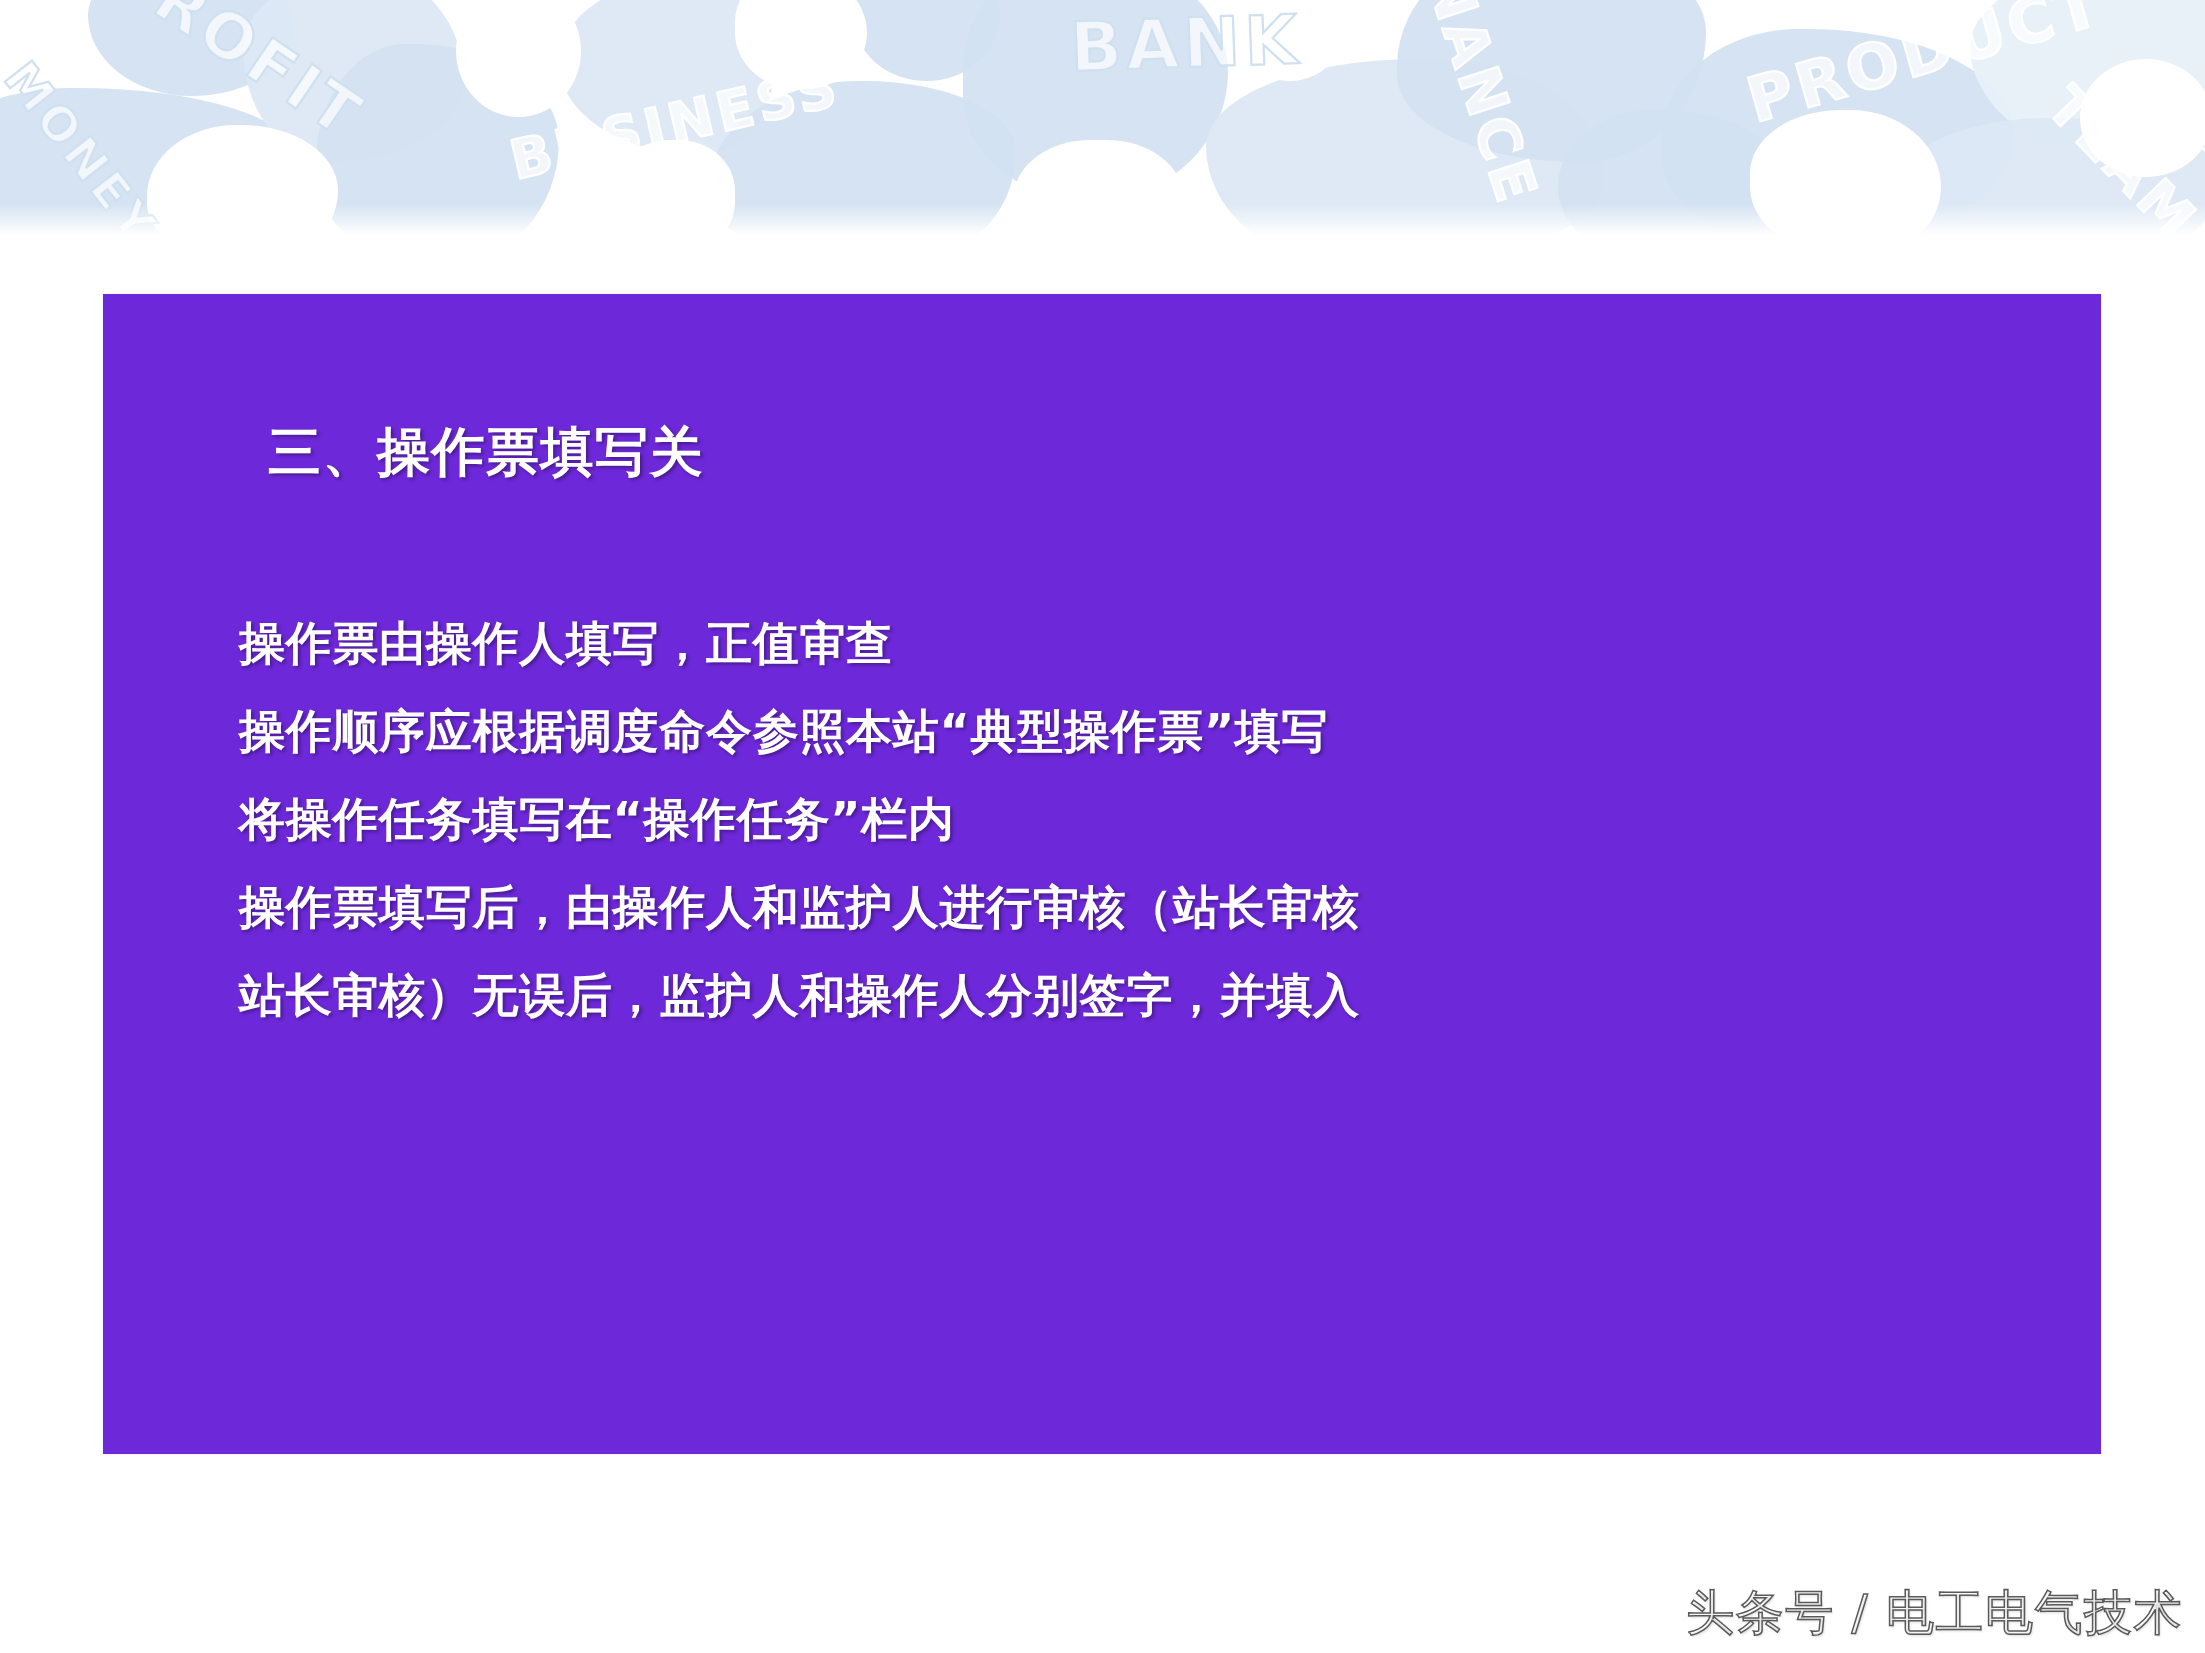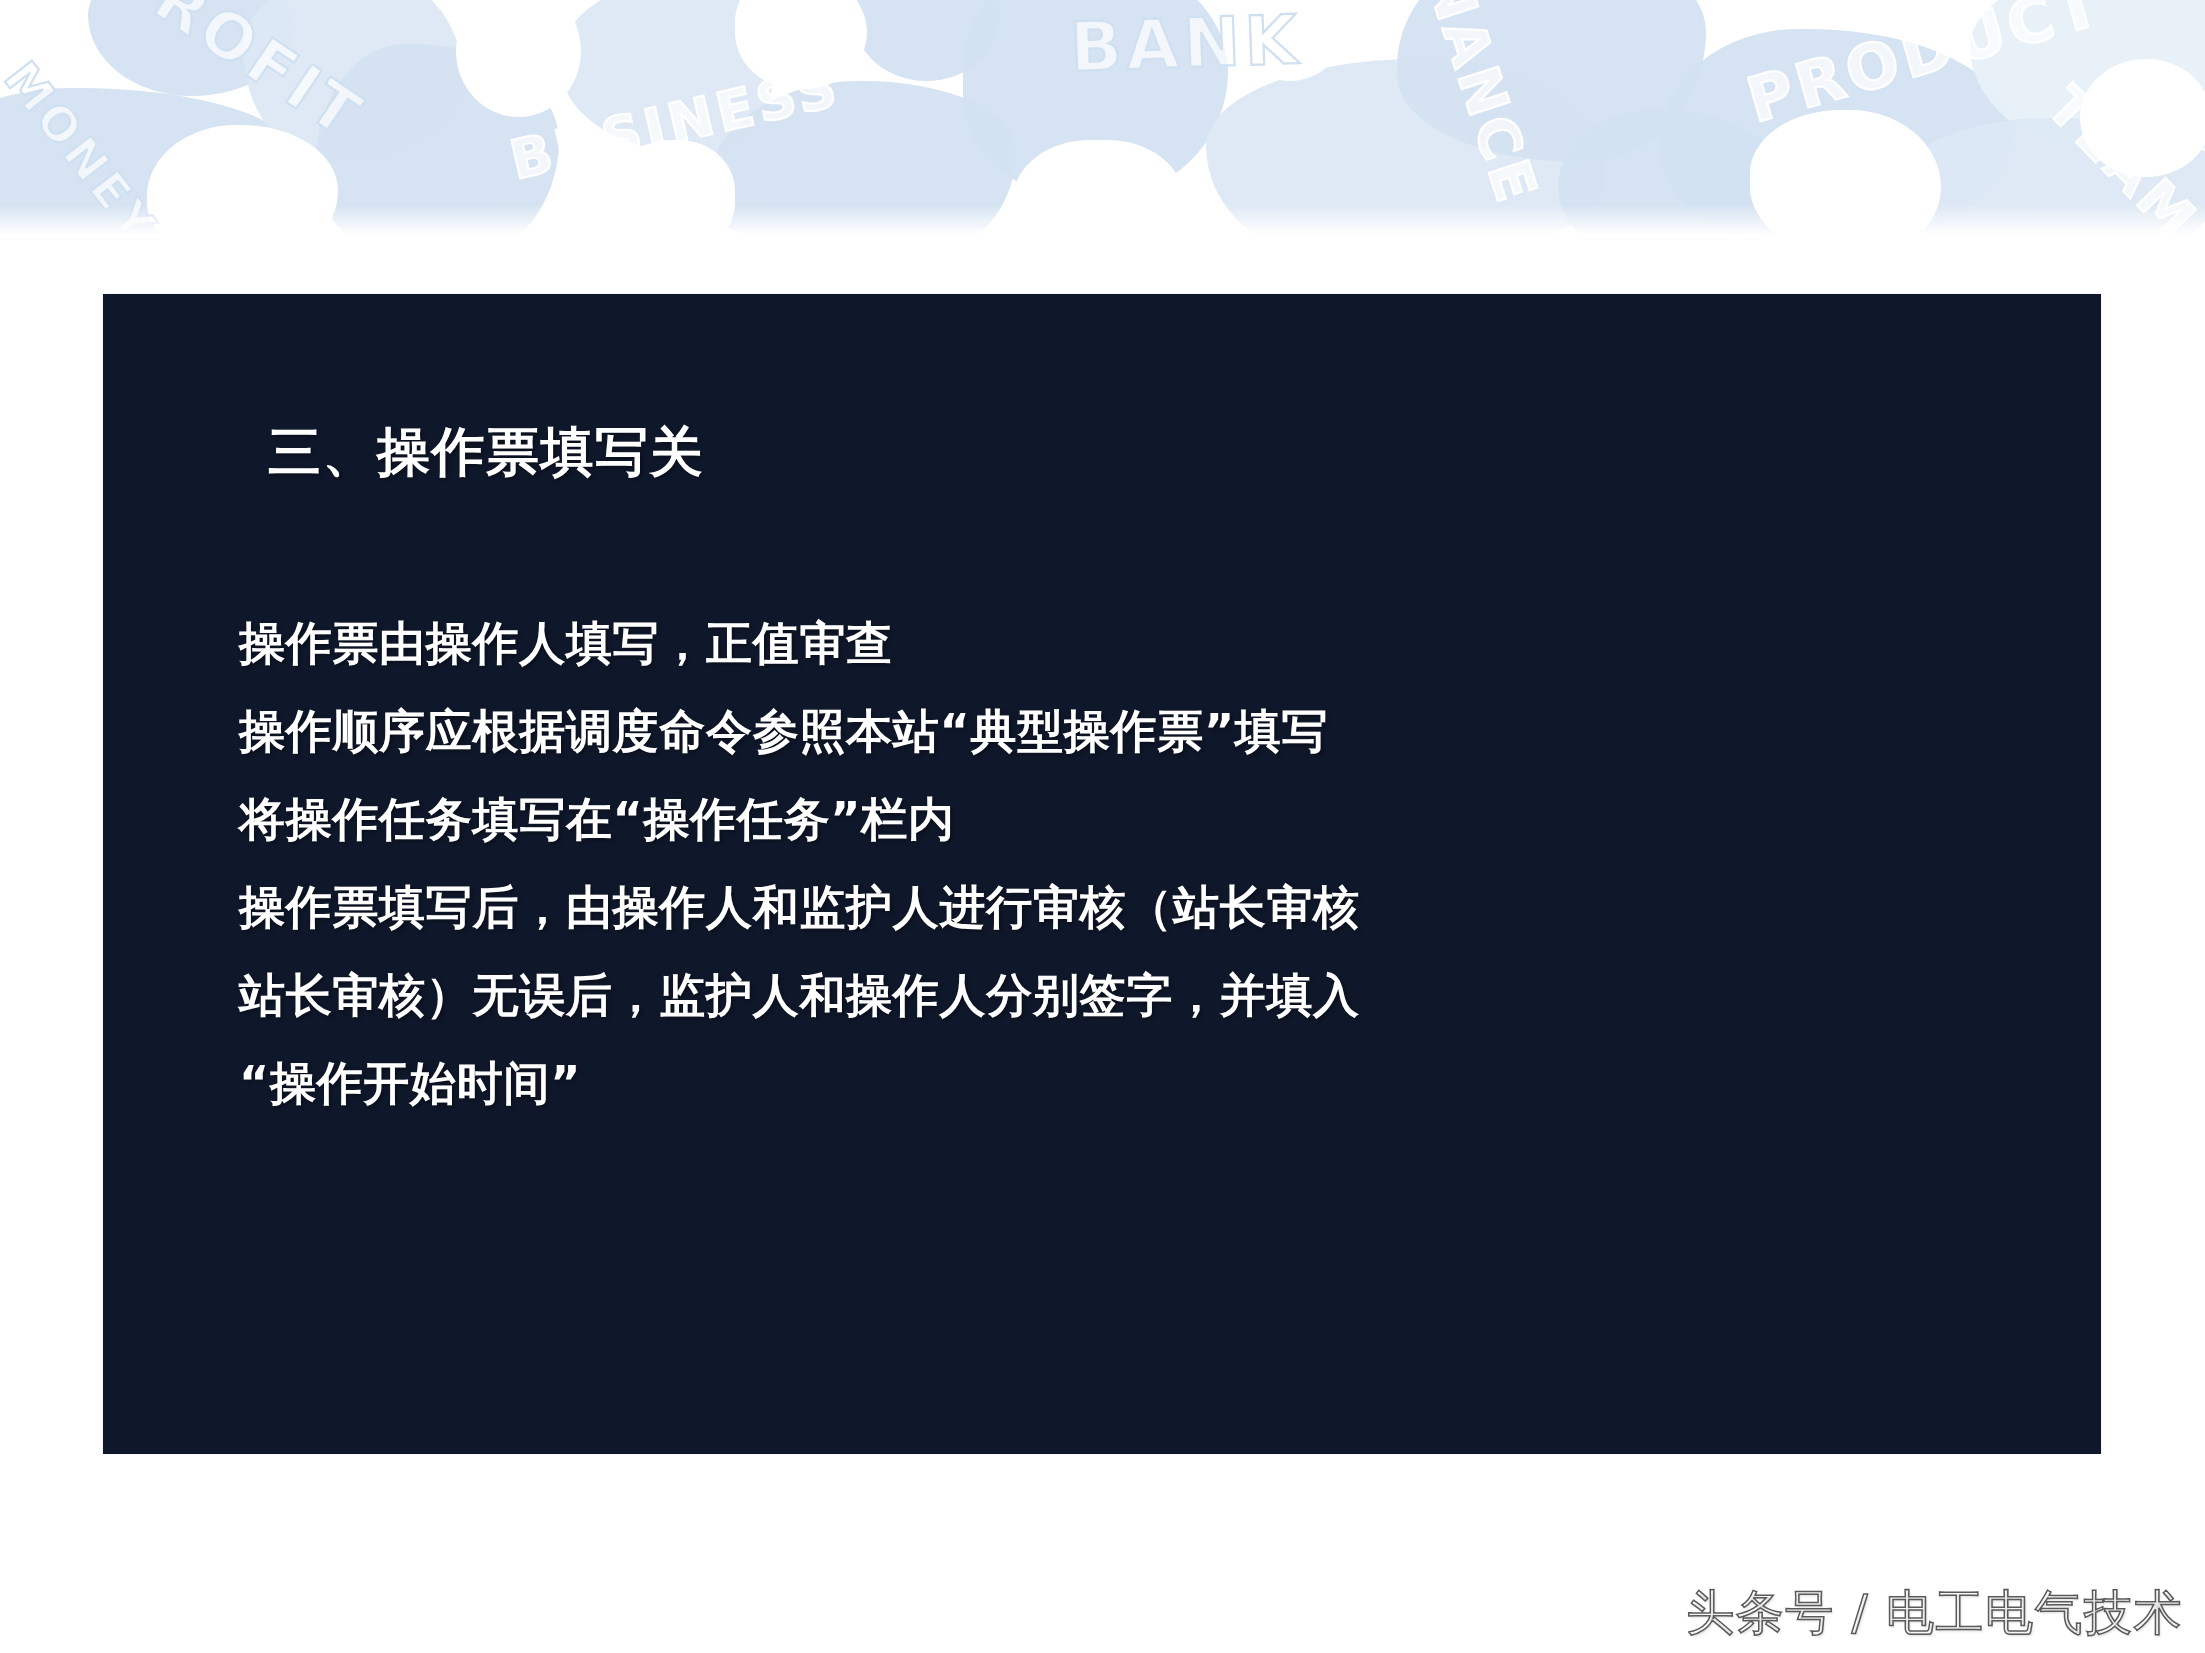--- a/index.html
+++ b/index.html
@@ -124,21 +124,21 @@
   .w-product  { left: 1742px; top: 14.7px;  font-size: 62px;  transform: rotate(-16deg); }
   .w-team     { left: 2029px; top: 132px; font-size: 54px;  transform: rotate(46deg); }
 
   
   .content-panel {
     position: absolute;
     left: 103px;
     top: 294px;
     width: 1998px;
     height: 1160px;
-    background: #0f172a;
+    background: #6d28d9;
     box-shadow: 0 0 0 0.7px rgba(0,0,0,.04);
   }
 
   .section-title {
     position: absolute;
     left: 165px;
     top: 123px;
     color: #ffffff;
     font-size: 53px;
     font-weight: 700;
@@ -222,19 +222,18 @@
 <div class="content-panel">
 
   <div class="section-title">三、操作票填写关</div>
 
   <div class="body-block">
     <div class="body-line">操作票由操作人填写，正值审查</div>
     <div class="body-line">操作顺序应根据调度命令参照本站“典型操作票”填写</div>
     <div class="body-line">将操作任务填写在“操作任务”栏内</div>
     <div class="body-line">操作票填写后，由操作人和监护人进行审核（站长审核</div>
     <div class="body-line">站长审核）无误后，监护人和操作人分别签字，并填入</div>
-    <div class="body-line">“操作开始时间”</div>
   </div>
 
 </div>
 
 <div class="watermark">头条号 / 电工电气技术</div>
 
 
 </body></html>

